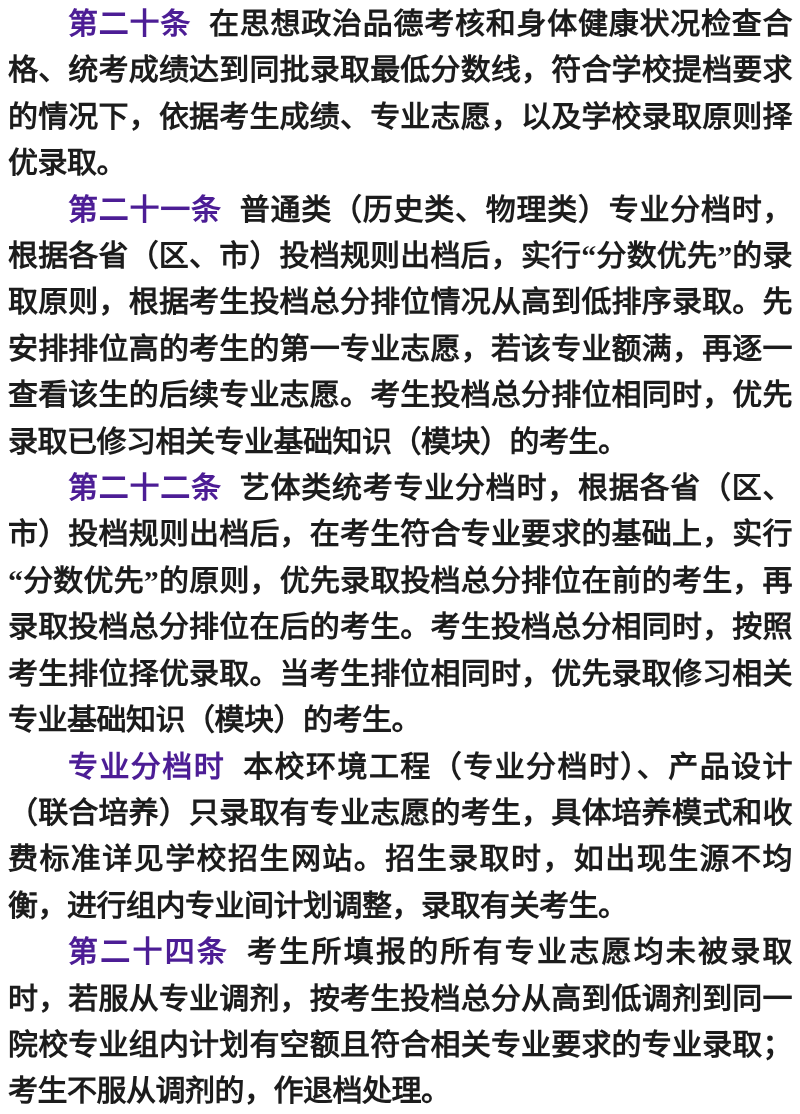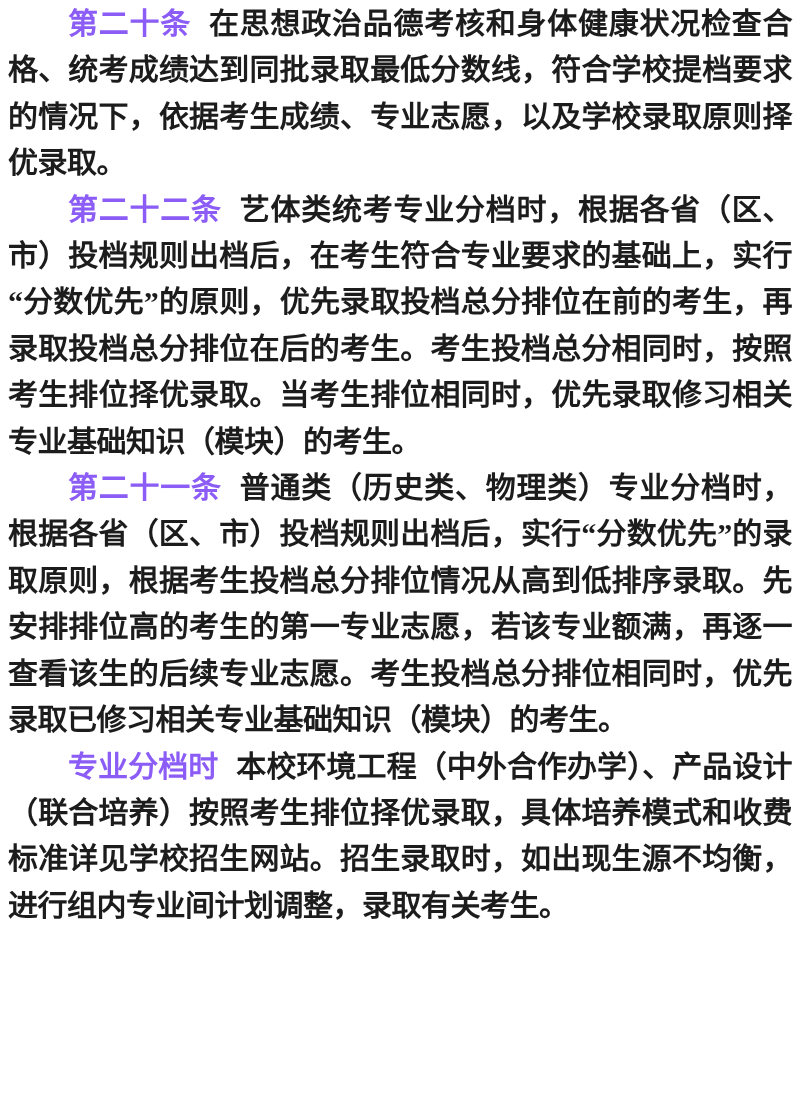--- a/index.html
+++ b/index.html
@@ -26,34 +26,35 @@
       letter-spacing: -0.5px;
     }
     .para {
       margin: 0;
       padding: 0;
       text-indent: 2em;
     }
     .art-heading {
       font-family: "Liberation Sans", "DejaVu Sans", sans-serif;
       font-weight: 700;
-      color: #8b5cf6;
+      color: #4c1d95;
       margin-right: 0.6em;
     }
     .art-body {
       font-weight: 700;
     }
   </style>
 </head>
 <body>
 
 <div class="doc">
 
   <p class="para"><span class="art-heading">第二十条</span><span class="art-body">在思想政治品德考核和身体健康状况检查合格、统考成绩达到同批录取最低分数线，符合学校提档要求的情况下，依据考生成绩、专业志愿，以及学校录取原则择优录取。</span></p>
 
+  <p class="para"><span class="art-heading">第二十一条</span><span class="art-body">普通类（历史类、物理类）专业分档时，根据各省（区、市）投档规则出档后，实行“分数优先”的录取原则，根据考生投档总分排位情况从高到低排序录取。先安排排位高的考生的第一专业志愿，若该专业额满，再逐一查看该生的后续专业志愿。考生投档总分排位相同时，优先录取已修习相关专业基础知识（模块）的考生。</span></p>
+
   <p class="para"><span class="art-heading">第二十二条</span><span class="art-body">艺体类统考专业分档时，根据各省（区、市）投档规则出档后，在考生符合专业要求的基础上，实行“分数优先”的原则，优先录取投档总分排位在前的考生，再录取投档总分排位在后的考生。考生投档总分相同时，按照考生排位择优录取。当考生排位相同时，优先录取修习相关专业基础知识（模块）的考生。</span></p>
 
-  <p class="para"><span class="art-heading">第二十一条</span><span class="art-body">普通类（历史类、物理类）专业分档时，根据各省（区、市）投档规则出档后，实行“分数优先”的录取原则，根据考生投档总分排位情况从高到低排序录取。先安排排位高的考生的第一专业志愿，若该专业额满，再逐一查看该生的后续专业志愿。考生投档总分排位相同时，优先录取已修习相关专业基础知识（模块）的考生。</span></p>
+  <p class="para"><span class="art-heading">专业分档时</span><span class="art-body">本校环境工程（专业分档时）、产品设计（联合培养）只录取有专业志愿的考生，具体培养模式和收费标准详见学校招生网站。招生录取时，如出现生源不均衡，进行组内专业间计划调整，录取有关考生。</span></p>
 
-  <p class="para"><span class="art-heading">专业分档时</span><span class="art-body">本校环境工程（中外合作办学）、产品设计（联合培养）按照考生排位择优录取，具体培养模式和收费标准详见学校招生网站。招生录取时，如出现生源不均衡，进行组内专业间计划调整，录取有关考生。</span></p>
-
+  <p class="para"><span class="art-heading">第二十四条</span><span class="art-body">考生所填报的所有专业志愿均未被录取时，若服从专业调剂，按考生投档总分从高到低调剂到同一院校专业组内计划有空额且符合相关专业要求的专业录取；考生不服从调剂的，作退档处理。</span></p>
 
 </div>
 
 </body></html>

